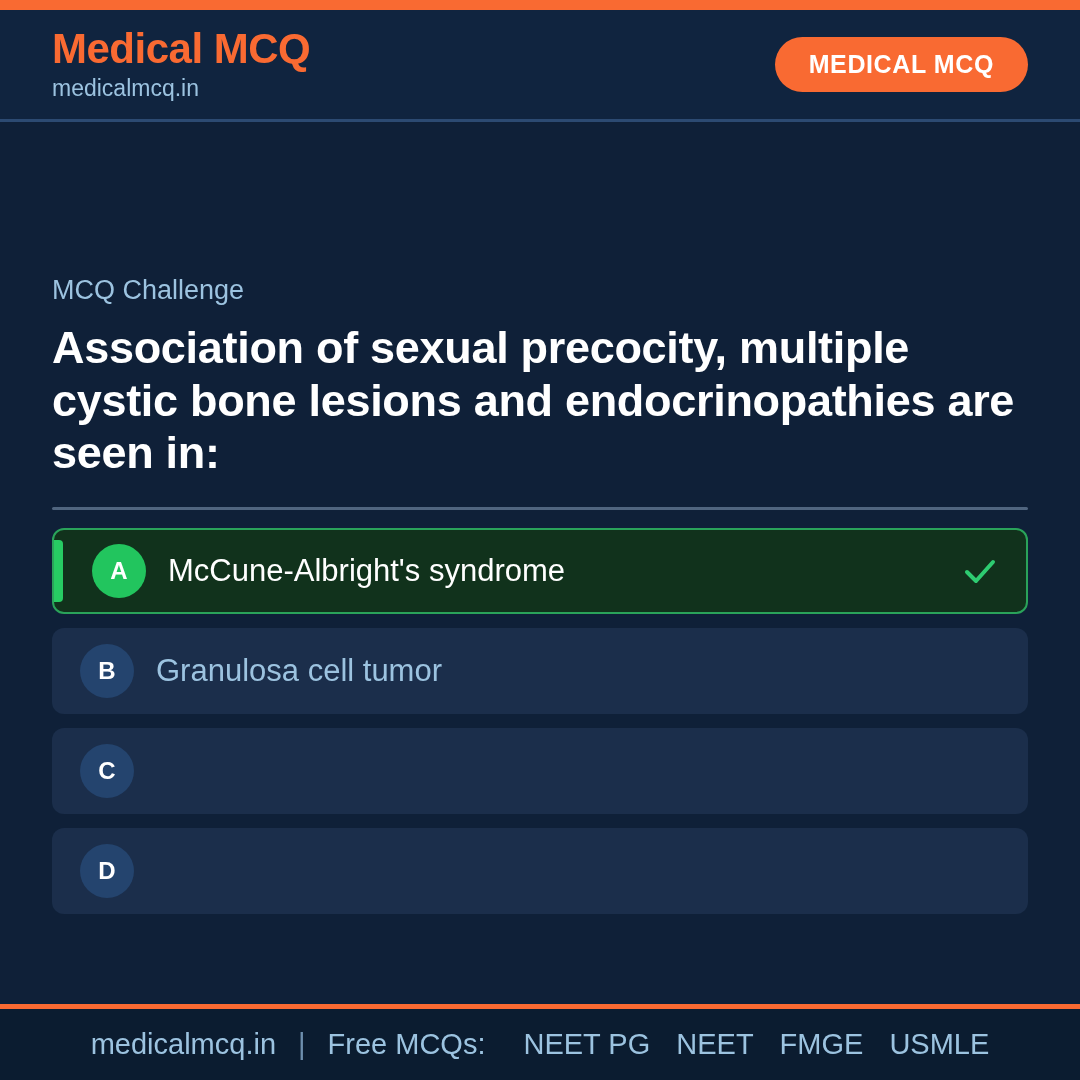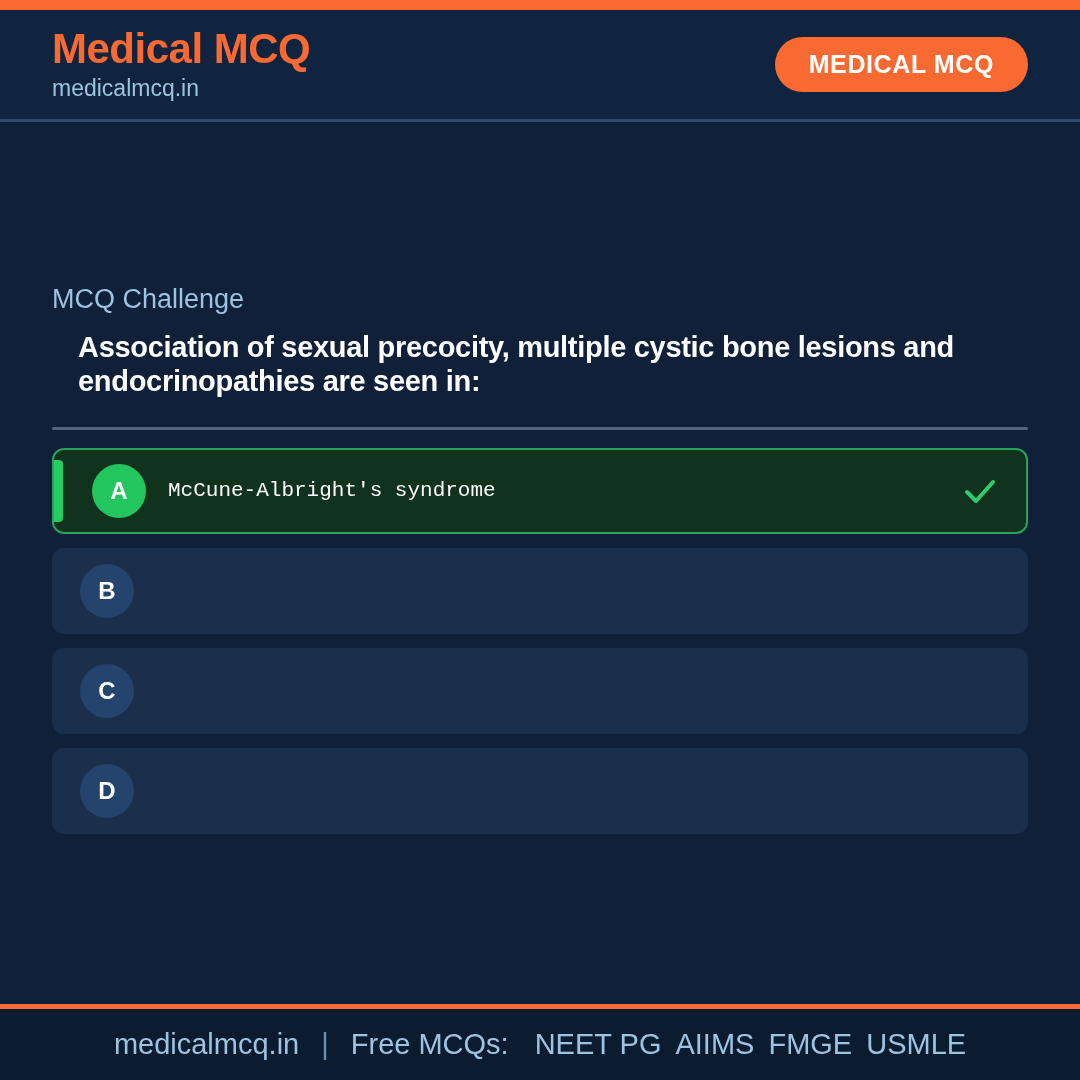--- a/index.html
+++ b/index.html
@@ -75,41 +75,40 @@
     font-weight: bold;
     letter-spacing: 0.6px;
     padding: 13px 34px;
     border-radius: 30px;
     white-space: nowrap;
   }
 
   
   .content {
     flex: 1 1 auto;
-    padding: 13px 52px;
+    padding: 4px 52px;
     display: flex;
     flex-direction: column;
     justify-content: flex-start;
   }
 
   .eyebrow {
     margin-top: 148px;
     font-size: 27px;
     color: #9cc3e0;
     line-height: 1.2;
   }
 
   .question {
     margin-top: 16px;
-    font-size: 29px;
+    font-size: 45px;
     font-weight: bold;
     color: #ffffff;
     line-height: 1.16;
     letter-spacing: -0.3px;
-    margin-left: 26px;
   }
 
   .divider {
     margin-top: 28px;
     height: 3px;
     background: #50657f;
     width: 100%;
     border-radius: 2px;
   }
 
@@ -163,25 +162,24 @@
     justify-content: center;
     margin-right: 22px;
   }
 
   .option.correct .opt-badge {
     background: #22c55e;
     margin-left: 12px;
   }
 
   .opt-text {
-    font-size: 21px;
+    font-size: 31px;
     color: #9cc3e0;
     line-height: 1.2;
     flex: 1 1 auto;
-    font-family: Liberation Mono, monospace;
   }
 
   .option.correct .opt-text {
     color: #ffffff;
   }
 
   .check-icon {
     flex: 0 0 auto;
     width: 40px;
     height: 40px;
@@ -209,21 +207,21 @@
     display: flex;
     align-items: baseline;
     color: #9cc3e0;
     font-size: 29px;
     white-space: nowrap;
   }
 
   .footer-site { color: #9cc3e0; }
   .footer-sep { margin: 0 22px; color: #6e8fae; }
   .footer-label { margin-right: 26px; }
-  .footer-exam { margin-right: 14px; }
+  .footer-exam { margin-right: 14px; margin-left: 12px; }
   .footer-exam:last-child { margin-right: 0; }
 </style>
 </head>
 <body>
 
 <div class="page">
 
   <div class="top-accent"></div>
 
   <div class="header">
@@ -246,38 +244,39 @@
         <div class="opt-text">McCune-Albright's syndrome</div>
         <div class="check-icon">
           <svg width="40" height="40" viewBox="0 0 40 40" fill="none">
             <path d="M7 21 L16 30 L33 11" stroke="#2ecc71" stroke-width="4" stroke-linecap="round" stroke-linejoin="round"></path>
           </svg>
         </div>
       </div>
 
       <div class="option">
         <div class="opt-badge">B</div>
+        <div class="opt-text">Granulosa cell tumor</div>
       </div>
 
       <div class="option">
         <div class="opt-badge">C</div>
       </div>
 
       <div class="option">
         <div class="opt-badge">D</div>
       </div>
 
     </div>
   </div>
 
   <div class="footer">
     <div class="footer-inner">
       <span class="footer-site">medicalmcq.in</span>
       <span class="footer-sep">|</span>
       <span class="footer-label">Free MCQs:</span>
       <span class="footer-exam">NEET PG</span>
-      <span class="footer-exam">AIIMS</span>
+      <span class="footer-exam">NEET</span>
       <span class="footer-exam">FMGE</span>
       <span class="footer-exam">USMLE</span>
     </div>
   </div>
 
 </div>
 
 </body></html>

